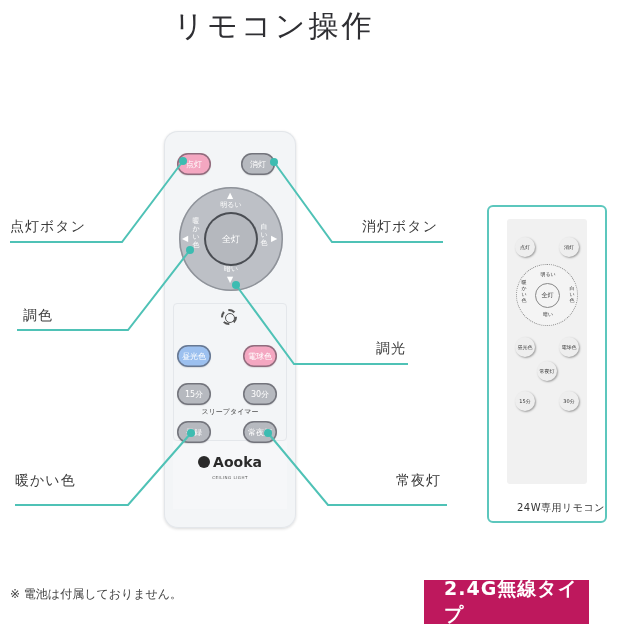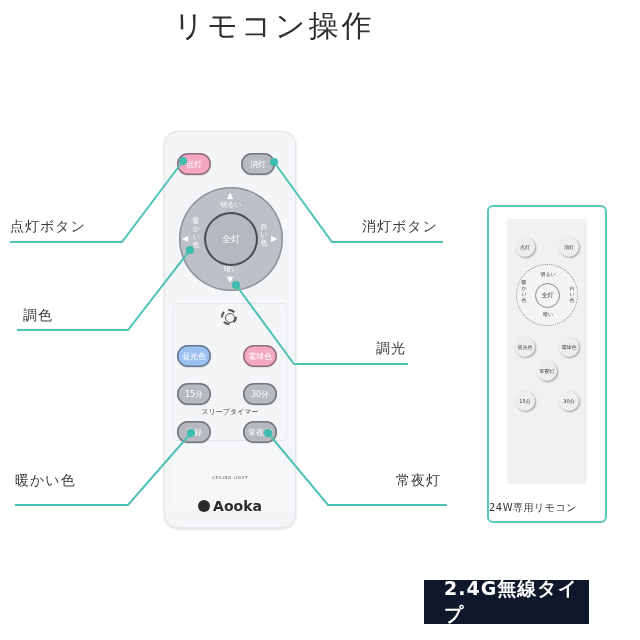--- a/index.html
+++ b/index.html
@@ -22,40 +22,40 @@
 
     .dpad { position: absolute; left: 15px; top: 56px; width: 104px; height: 104px; border-radius: 50%; background: #bdc0c6; box-shadow: inset 0 0 0 1.5px #8f939a; }
     .dpad-center { position: absolute; left: 27px; top: 27px; width: 50px; height: 50px; border-radius: 50%; background: #b5b8be; box-shadow: 0 0 0 2px #4a4d53; color: #fff; font-size: 9px; display: flex; align-items: center; justify-content: center; }
     .dlabel { position: absolute; color: #fff; font-size: 7px; line-height: 8px; text-align: center; }
     .arrow { position: absolute; color: #fff; font-size: 8px; }
 
     .sensor { position: absolute; left: 57px; top: 178px; width: 16px; height: 16px; border-radius: 50%; border: 2px dashed #555; }
     .sensor::after { content: ""; position: absolute; left: 2px; top: 2px; width: 8px; height: 8px; border-radius: 50%; border: 1px solid #555; }
     .sleep-label { position: absolute; left: 0; width: 132px; text-align: center; top: 276px; font-size: 7px; color: #444; }
 
-    .brand { position: absolute; left: 0; width: 132px; top: 323px; text-align: center; font-size: 14px; font-weight: bold; color: #2a2a2a; margin-top: 44px; }
+    .brand { position: absolute; left: 0; width: 132px; top: 323px; text-align: center; font-size: 14px; font-weight: bold; color: #2a2a2a; }
     .brand-mark { display: inline-block; width: 12px; height: 12px; border-radius: 50%; background: #2a2a2a; vertical-align: -1px; margin-right: 3px; }
     .brand-sub { position: absolute; left: 0; width: 132px; top: 344px; text-align: center; font-size: 4px; color: #555; letter-spacing: 0.5px; }
 
     
     .label { position: absolute; font-size: 14px; color: #3a3a3a; letter-spacing: 1px; }
 
     svg.leaders { position: absolute; left: 0; top: 0; width: 640px; height: 640px; pointer-events: none; }
 
     
     .mini-box { position: absolute; left: 487px; top: 205px; width: 120px; height: 318px; border: 2px solid #5cc7bd; border-radius: 6px; background: #fff; }
     .mini-remote { position: absolute; left: 18px; top: 12px; width: 80px; height: 265px; background: #f1f1f1; border-radius: 3px; }
     .mini-btn { position: absolute; width: 20px; height: 20px; border-radius: 50%; background: #eee; box-shadow: 1px 1px 2px rgba(0,0,0,0.35); font-size: 5px; color: #333; display: flex; align-items: center; justify-content: center; }
     .mini-dpad { position: absolute; left: 9px; top: 45px; width: 62px; height: 62px; border-radius: 50%; border: 1px dotted #888; background: #f4f4f4; }
     .mini-dpad-c { position: absolute; left: 18px; top: 18px; width: 25px; height: 25px; border-radius: 50%; border: 1px solid #888; font-size: 6px; display: flex; align-items: center; justify-content: center; color: #333; }
     .mini-lbl { position: absolute; font-size: 5px; color: #333; line-height: 6px; text-align: center; }
-    .mini-caption { position: absolute; left: 0; width: 116px; top: 294px; text-align: left; font-size: 10px; color: #333; letter-spacing: 0.5px; }
+    .mini-caption { position: absolute; left: 0; width: 116px; top: 294px; text-align: right; font-size: 10px; color: #333; letter-spacing: 0.5px; }
 
     .note { position: absolute; left: 10px; top: 586px; font-size: 12px; color: #444; line-height: 17px; }
-    .badge { position: absolute; left: 424px; top: 580px; width: 165px; height: 44px; background: #0f172a; color: #fff; font-size: 19px; font-weight: bold; display: flex; align-items: center; justify-content: center; letter-spacing: 1px; padding-left: 20px; }
+    .badge { position: absolute; left: 424px; top: 580px; width: 165px; height: 44px; background: #be185d; color: #fff; font-size: 19px; font-weight: bold; display: flex; align-items: center; justify-content: center; letter-spacing: 1px; padding-left: 20px; }
   </style>
 </head>
 <body>
 
 <div class="title-wrap">
   <span class="title">
     <span class="title-hl"></span>
     <span>リモコン操作</span>
   </span>
 </div>
@@ -169,15 +169,16 @@
         <span>15分</span>
       </div>
     <div class="mini-btn" style="left:52px;top:172px;">
         <span>30分</span>
       </div>
   </div>
   <div class="mini-caption">24W専用リモコン</div>
 </div>
 
 <div class="note">
+  <div>※ 電池は付属しておりません。</div>
 </div>
 
 <div class="badge">2.4G無線タイプ</div>
 
 </body></html>

